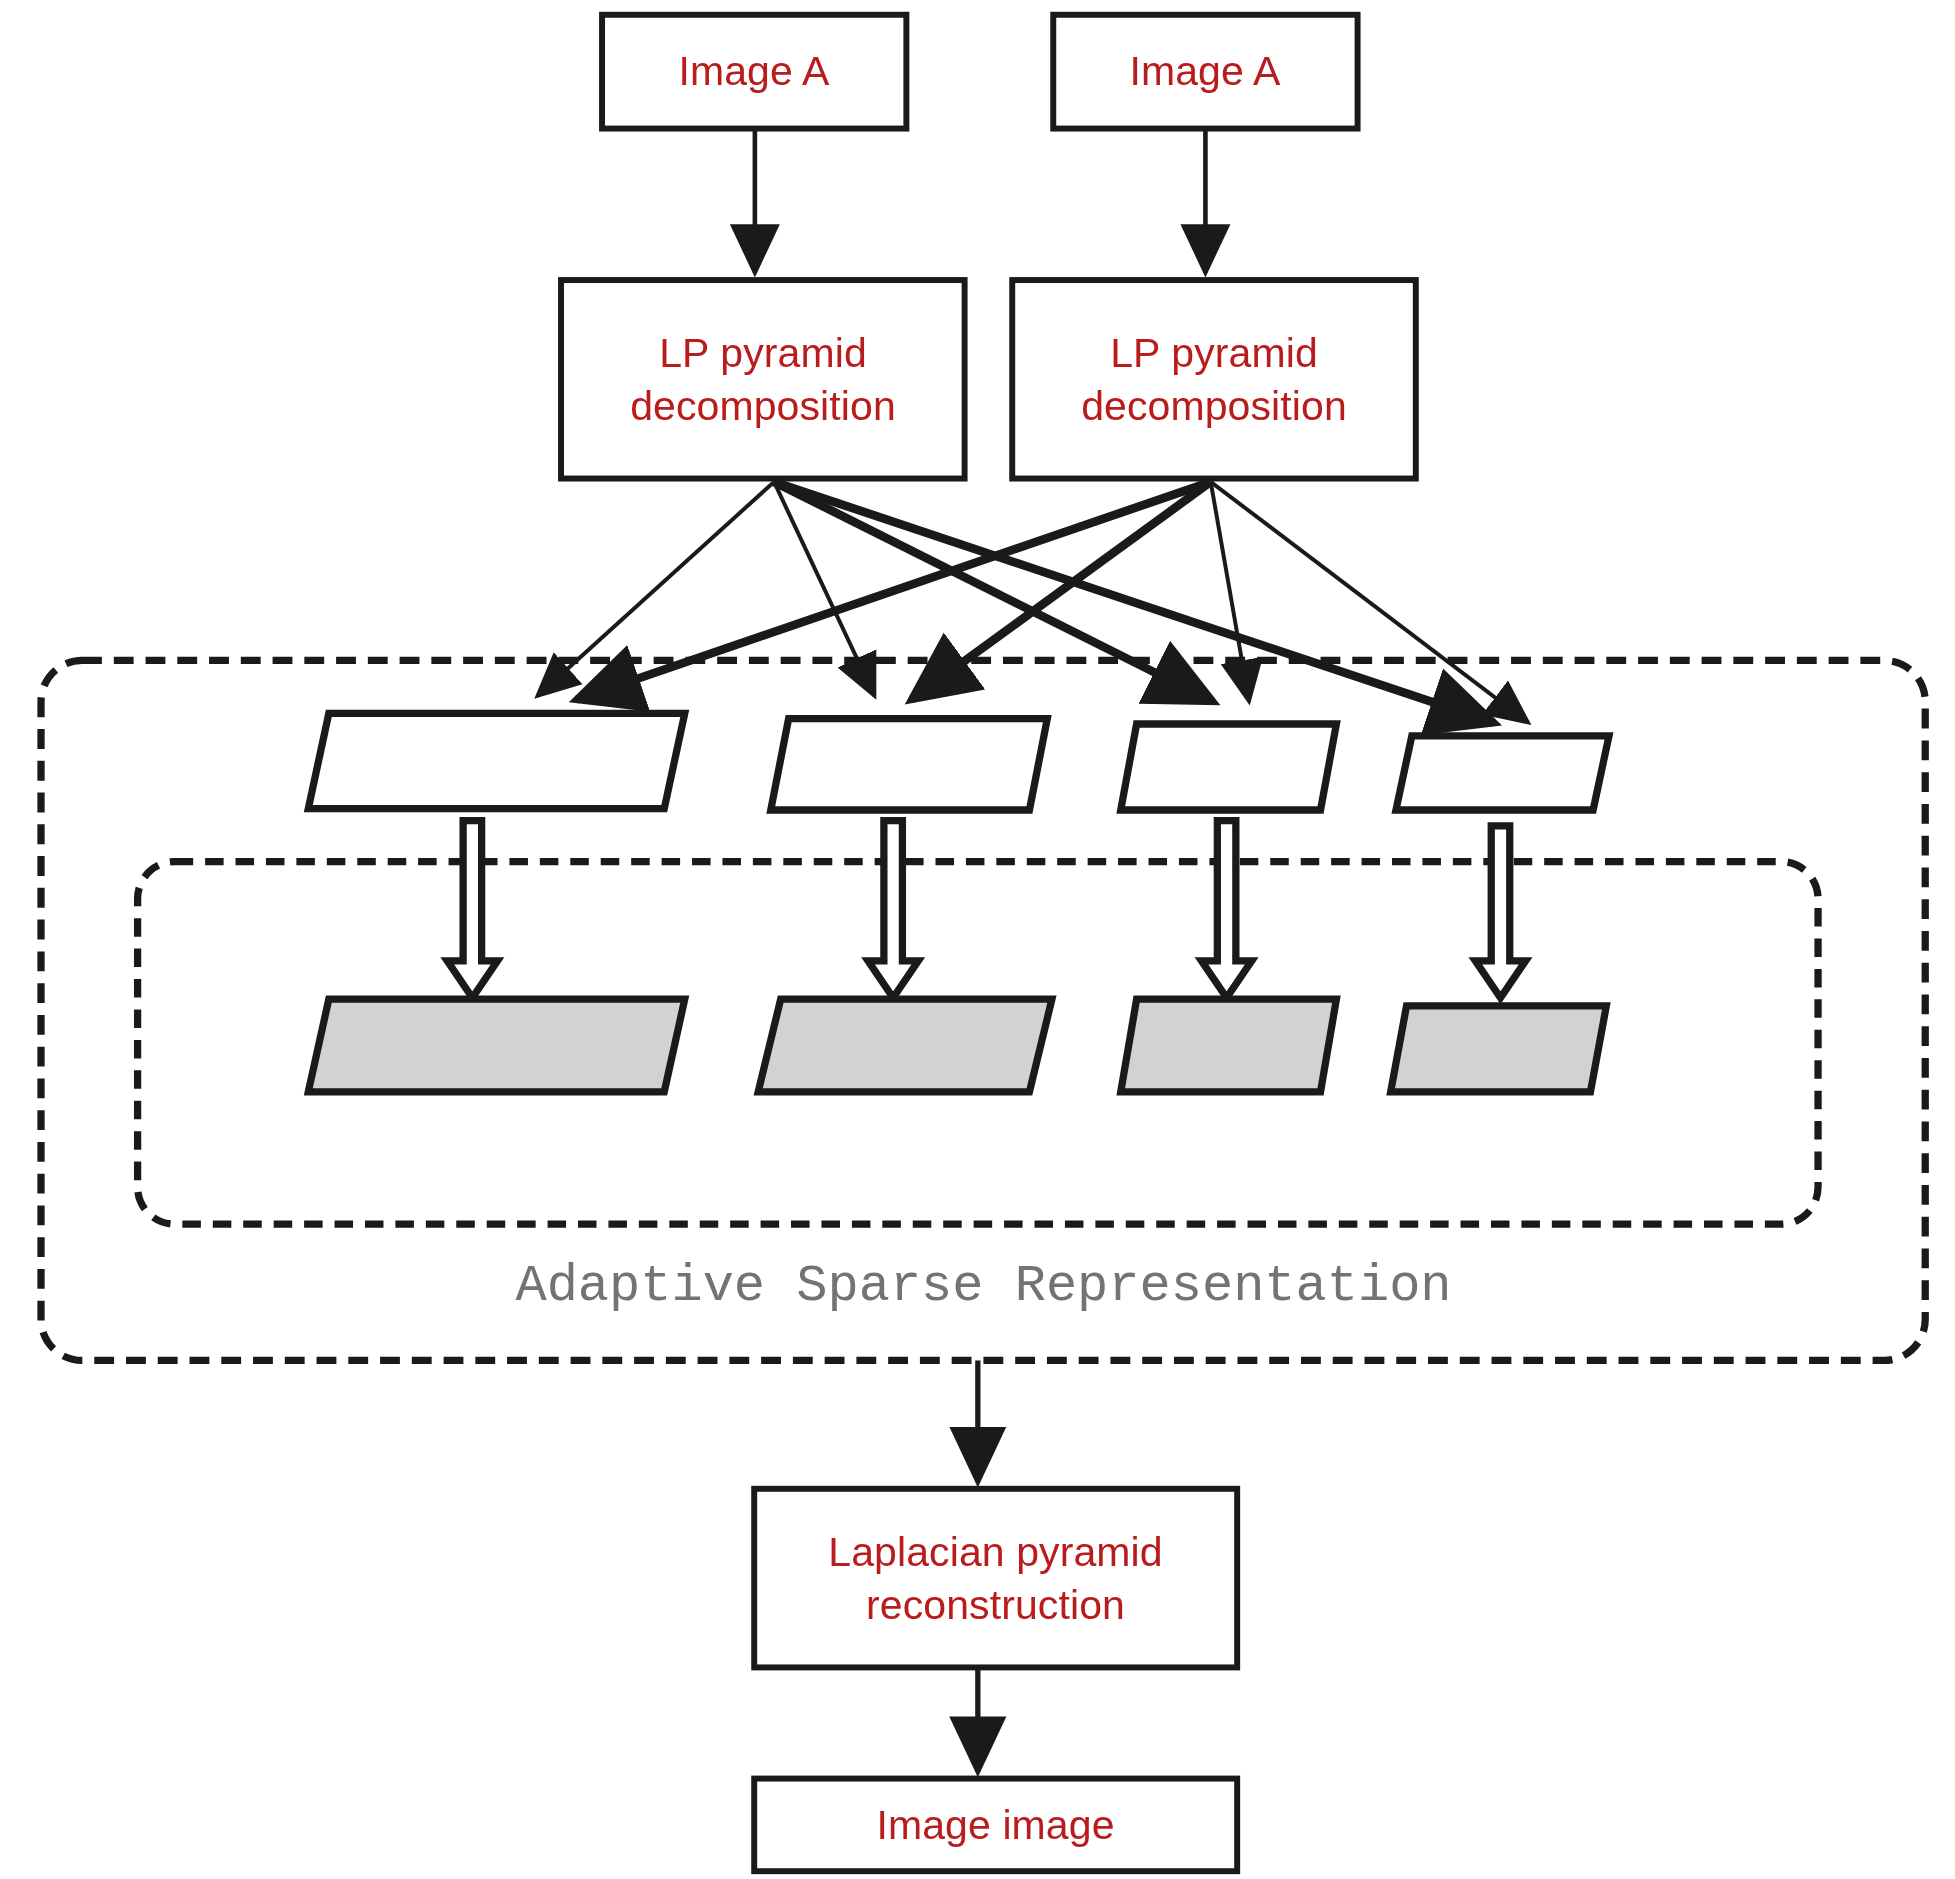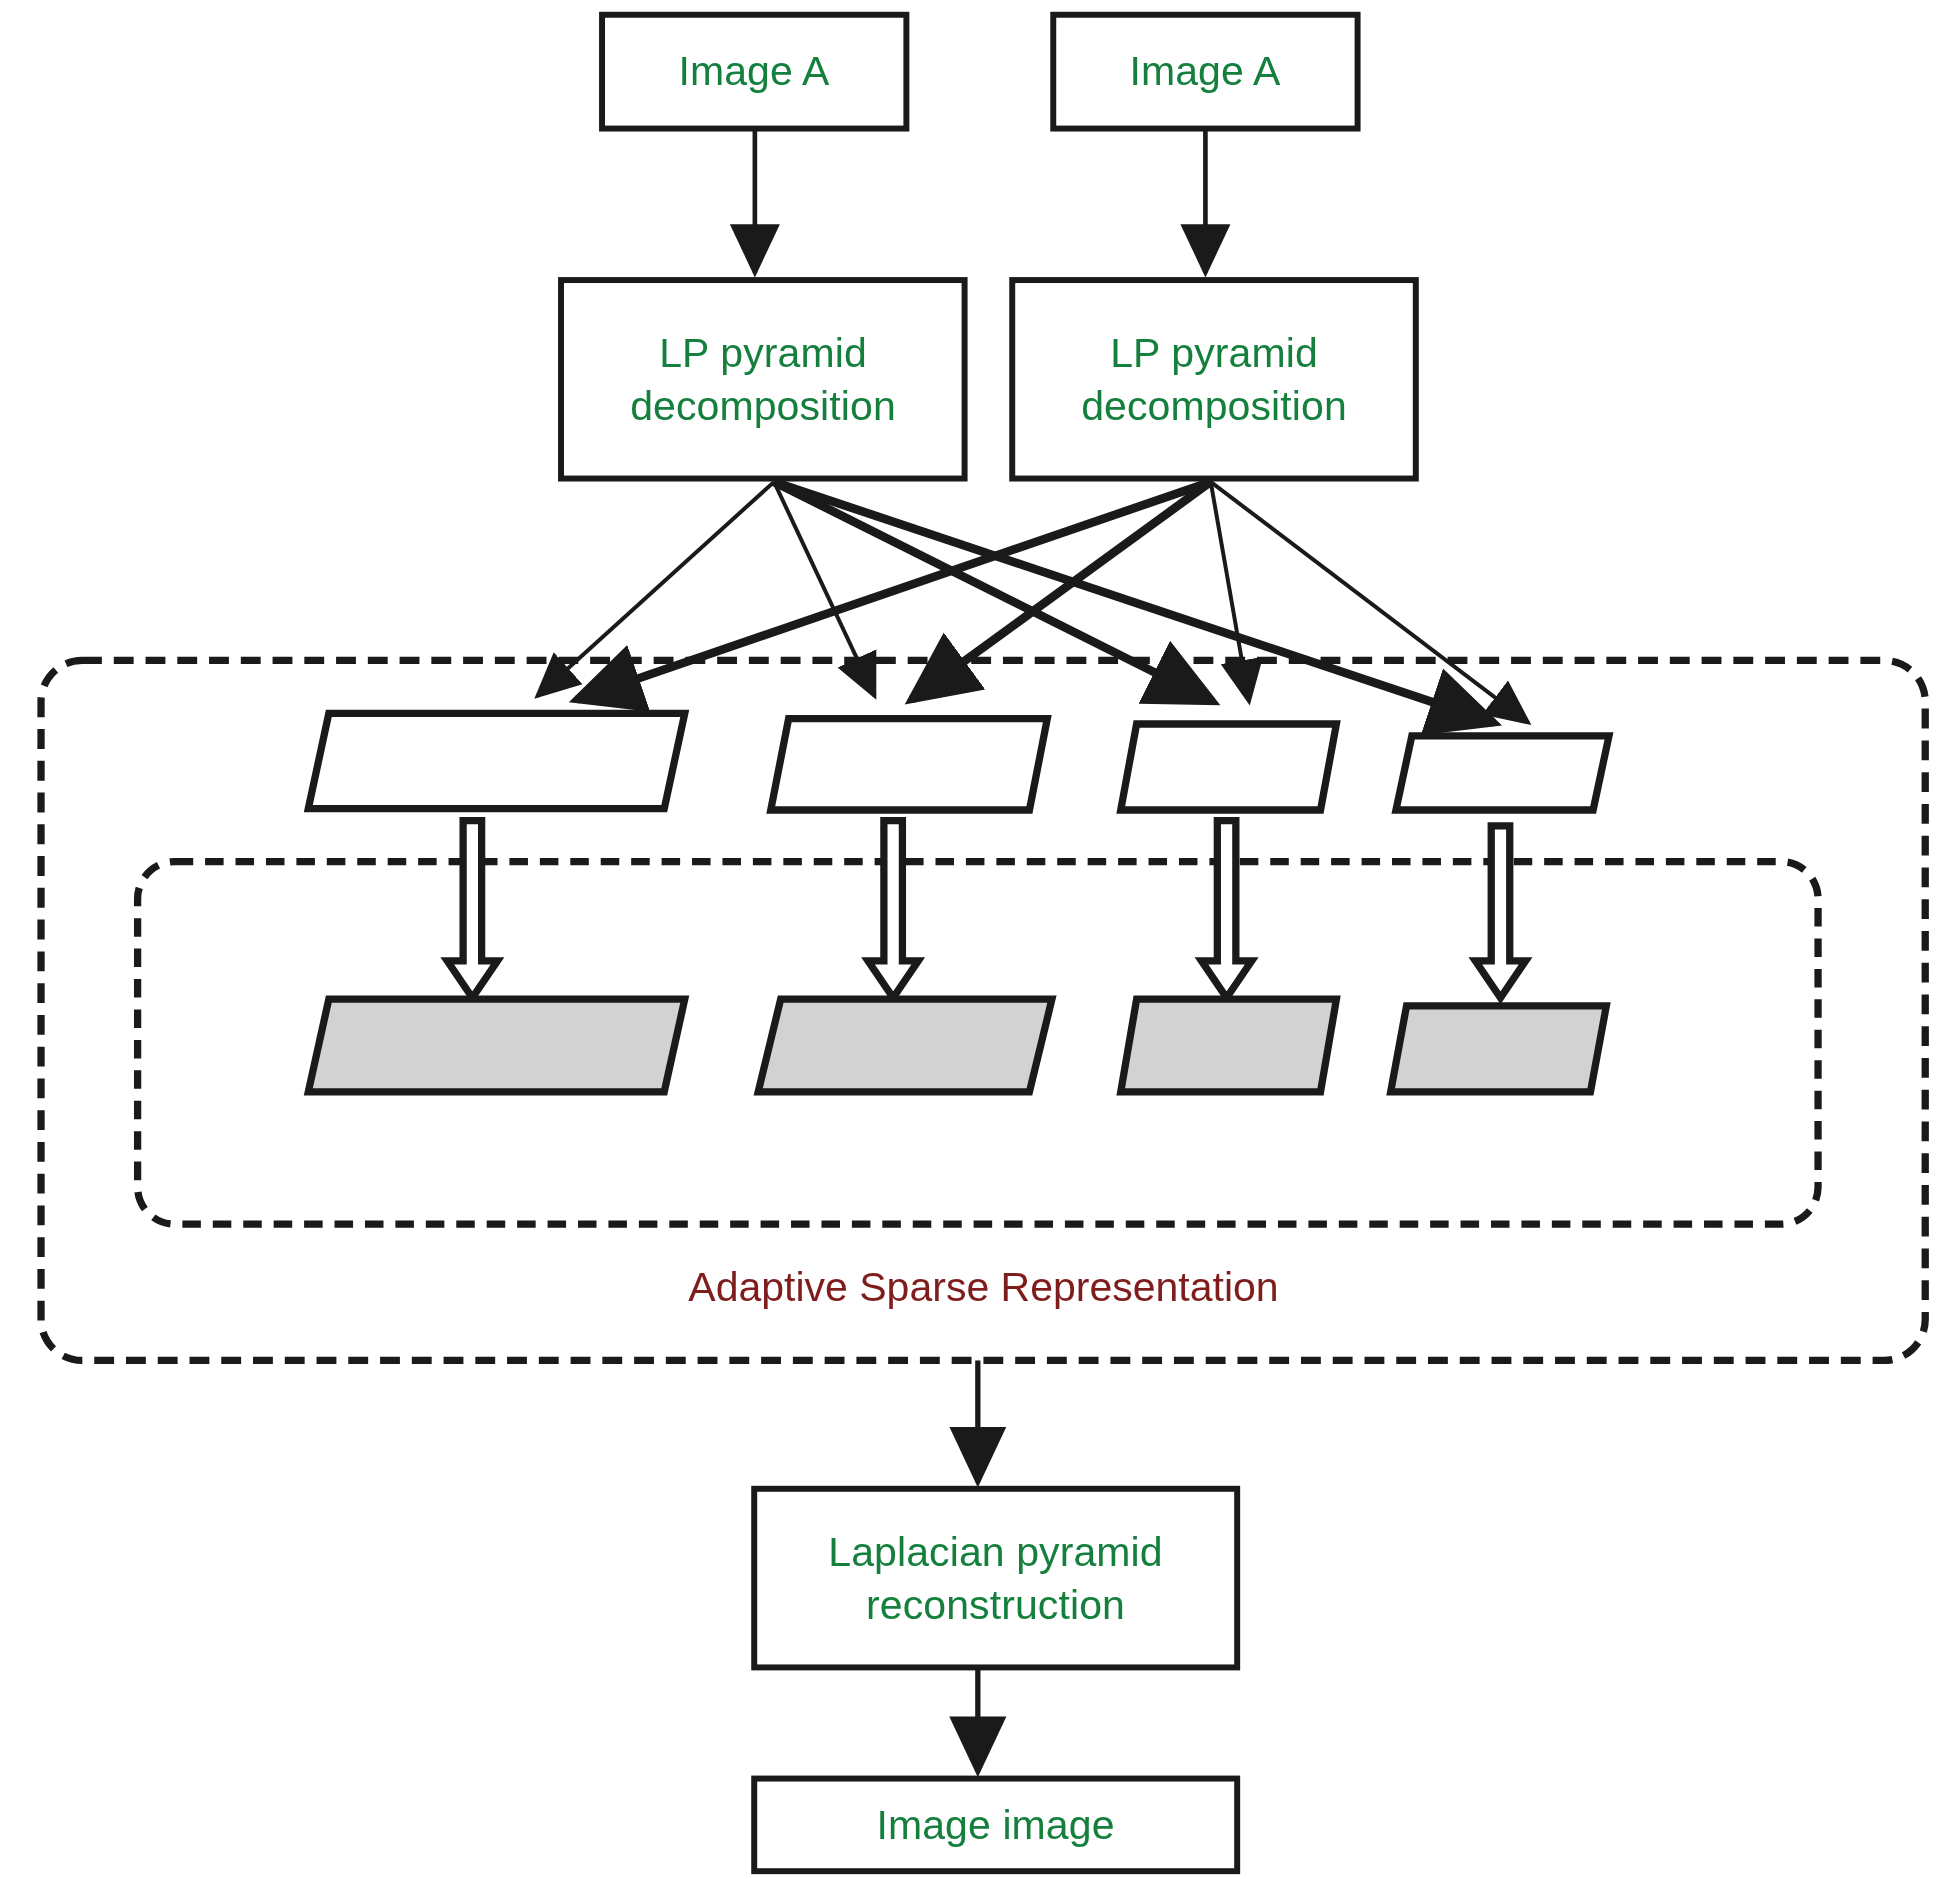--- a/index.html
+++ b/index.html
@@ -22,34 +22,34 @@
     width: 1955px;
     height: 1880px;
   }
   .node-label {
     position: absolute;
     display: flex;
     flex-direction: column;
     align-items: center;
     justify-content: center;
     text-align: center;
-    color: #15803d;
+    color: #b91c1c;
     line-height: 1.28;
     pointer-events: none;
     white-space: pre-line;
   }
   .box-label {
     font-family: "Liberation Sans", sans-serif;
     font-size: 41px;
     letter-spacing: 0.1px;
   }
   .group-caption {
-    font-family: Liberation Sans, sans-serif;
-    font-size: 41px;
-    color: #7f1d1d;
+    font-family: Liberation Mono, monospace;
+    font-size: 52px;
+    color: #737373;
   }
 </style>
 </head>
 <body>
 
 <div id="canvas">
 
   <svg id="flow-svg" viewBox="0 0 2955 2841">
     <defs>
       <marker id="arrowThin" viewBox="0 0 12 12" refX="10.5" refY="6" markerWidth="12" markerHeight="12" orient="auto-start-reverse" markerUnits="strokeWidth">

